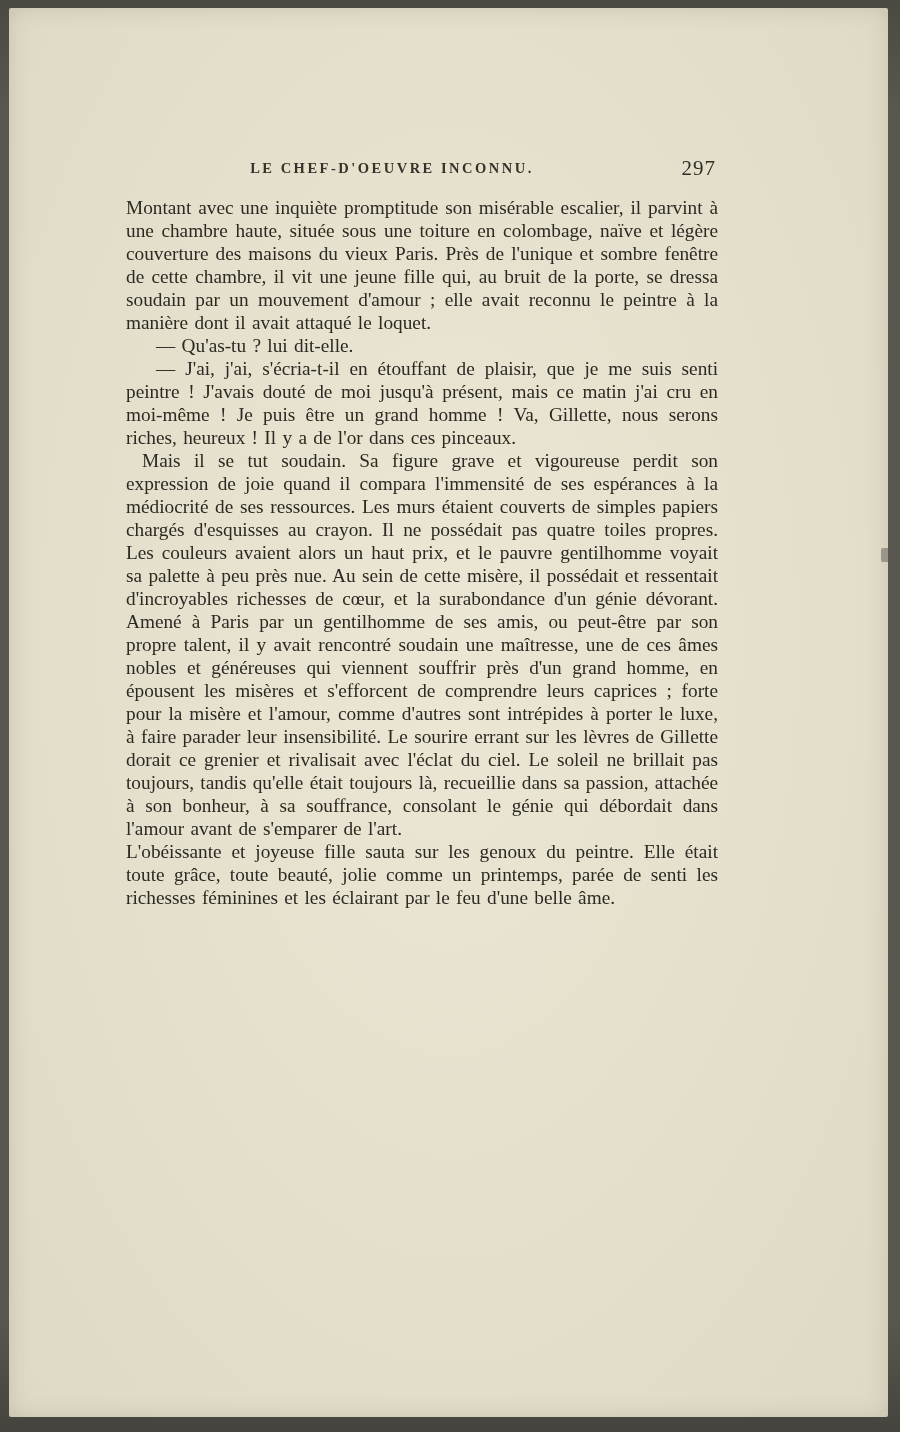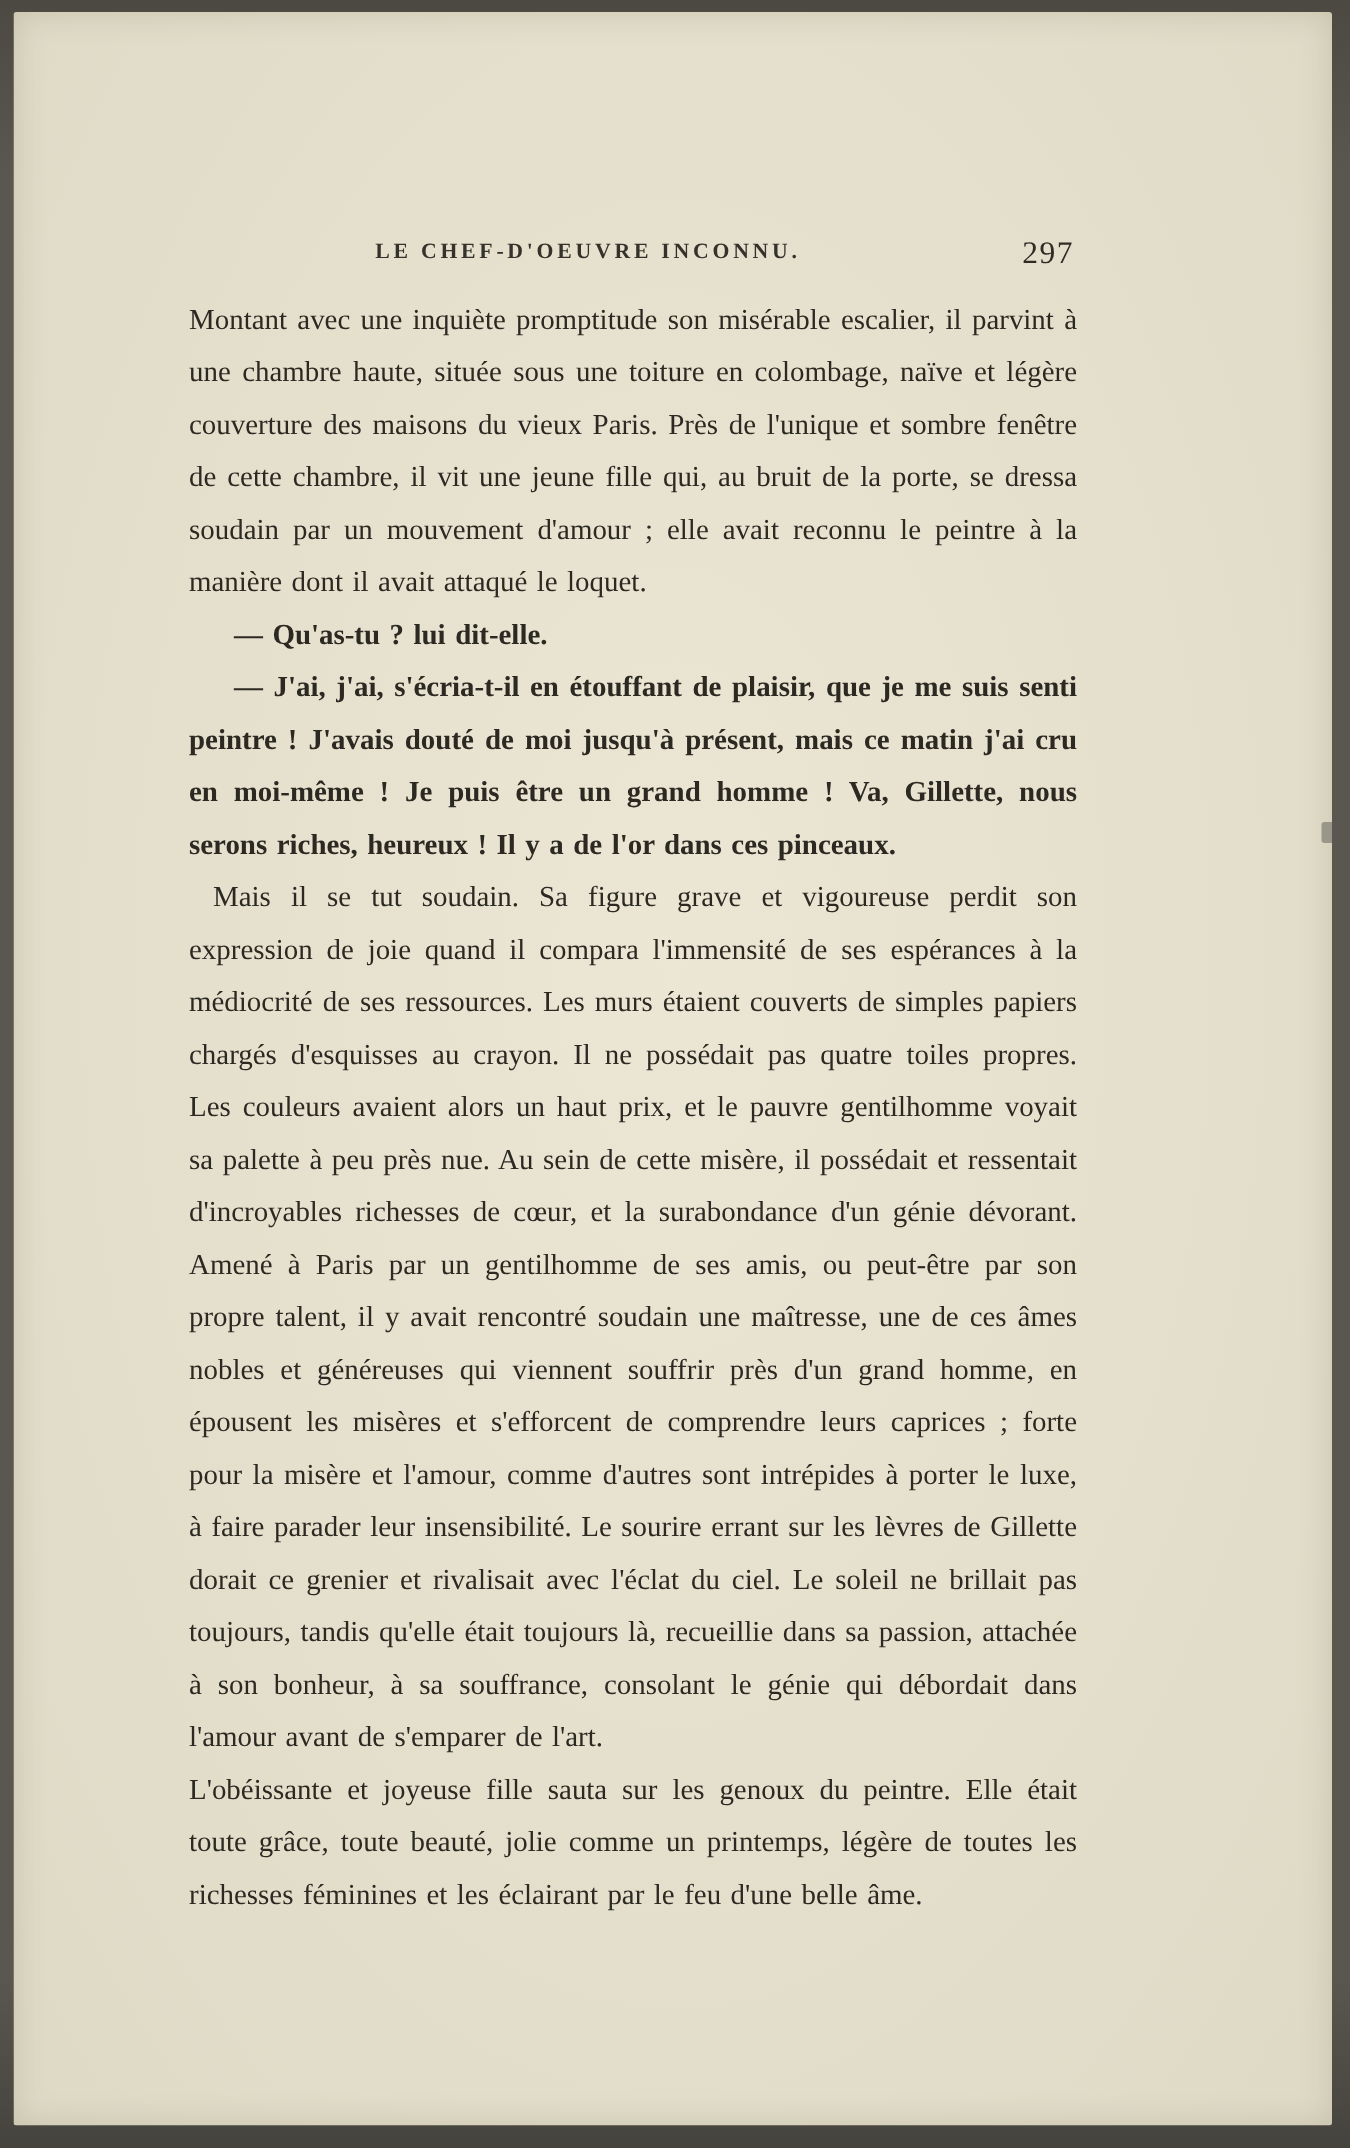--- a/index.html
+++ b/index.html
@@ -54,29 +54,29 @@
     letter-spacing: 1px;
     color: #2f2c26;
     margin-left: 46px;
   }
   .body-text {
     position: absolute;
     top: 188px;
     left: 117px;
     width: 592px;
     font-size: 19.3px;
-    line-height: 35px;
+    line-height: 23px;
     text-align: justify;
     word-spacing: 1.5px;
     color: #2c2923;
   }
   .para { margin: 0; }
   .para.flush   { text-indent: 0; }
   .para.indent  { text-indent: 16px; }
-  .para.dialogue{ text-indent: 30px; font-weight: bold; }
+  .para.dialogue{ text-indent: 30px; }
   .speck {
     position: absolute;
     right: 0;
     top: 540px;
     width: 7px;
     height: 14px;
     background: #8a867c;
     border-radius: 2px 0 0 2px;
     opacity: 0.8;
   }
@@ -90,18 +90,18 @@
     <div class="header">
       <span class="running-title">LE CHEF-D'OEUVRE INCONNU.</span>
       <span class="page-number">297</span>
     </div>
 
     <div class="body-text">
       <p class="para flush">Montant avec une inquiète promptitude son misérable escalier, il parvint à une chambre haute, située sous une toiture en colombage, naïve et légère couverture des maisons du vieux Paris. Près de l'unique et sombre fenêtre de cette chambre, il vit une jeune fille qui, au bruit de la porte, se dressa soudain par un mouvement d'amour&nbsp;; elle avait reconnu le peintre à la manière dont il avait attaqué le loquet.</p>
       <p class="para dialogue">—&nbsp;Qu'as-tu&nbsp;? lui dit-elle.</p>
       <p class="para dialogue">—&nbsp;J'ai, j'ai, s'écria-t-il en étouffant de plaisir, que je me suis senti peintre&nbsp;! J'avais douté de moi jusqu'à présent, mais ce matin j'ai cru en moi-même&nbsp;! Je puis être un grand homme&nbsp;! Va, Gillette, nous serons riches, heureux&nbsp;! Il y a de l'or dans ces pinceaux.</p>
       <p class="para indent">Mais il se tut soudain. Sa figure grave et vigoureuse perdit son expression de joie quand il compara l'immensité de ses espérances à la médiocrité de ses ressources. Les murs étaient couverts de simples papiers chargés d'esquisses au crayon. Il ne possédait pas quatre toiles propres. Les couleurs avaient alors un haut prix, et le pauvre gentilhomme voyait sa palette à peu près nue. Au sein de cette misère, il possédait et ressentait d'incroyables richesses de cœur, et la surabondance d'un génie dévorant. Amené à Paris par un gentilhomme de ses amis, ou peut-être par son propre talent, il y avait rencontré soudain une maîtresse, une de ces âmes nobles et généreuses qui viennent souffrir près d'un grand homme, en épousent les misères et s'efforcent de comprendre leurs caprices&nbsp;; forte pour la misère et l'amour, comme d'autres sont intrépides à porter le luxe, à faire parader leur insensibilité. Le sourire errant sur les lèvres de Gillette dorait ce grenier et rivalisait avec l'éclat du ciel. Le soleil ne brillait pas toujours, tandis qu'elle était toujours là, recueillie dans sa passion, attachée à son bonheur, à sa souffrance, consolant le génie qui débordait dans l'amour avant de s'emparer de l'art.</p>
-      <p class="para flush">L'obéissante et joyeuse fille sauta sur les genoux du peintre. Elle était toute grâce, toute beauté, jolie comme un printemps, légère de toutes les richesses féminines et les éclairant par le feu d'une belle âme.</p>
+      <p class="para flush">L'obéissante et joyeuse fille sauta sur les genoux du peintre. Elle était toute grâce, toute beauté, jolie comme un printemps, parée de senti les richesses féminines et les éclairant par le feu d'une belle âme.</p>
     </div>
 
     <div class="speck"></div>
   </div>
 </div>
 
 </body></html>

